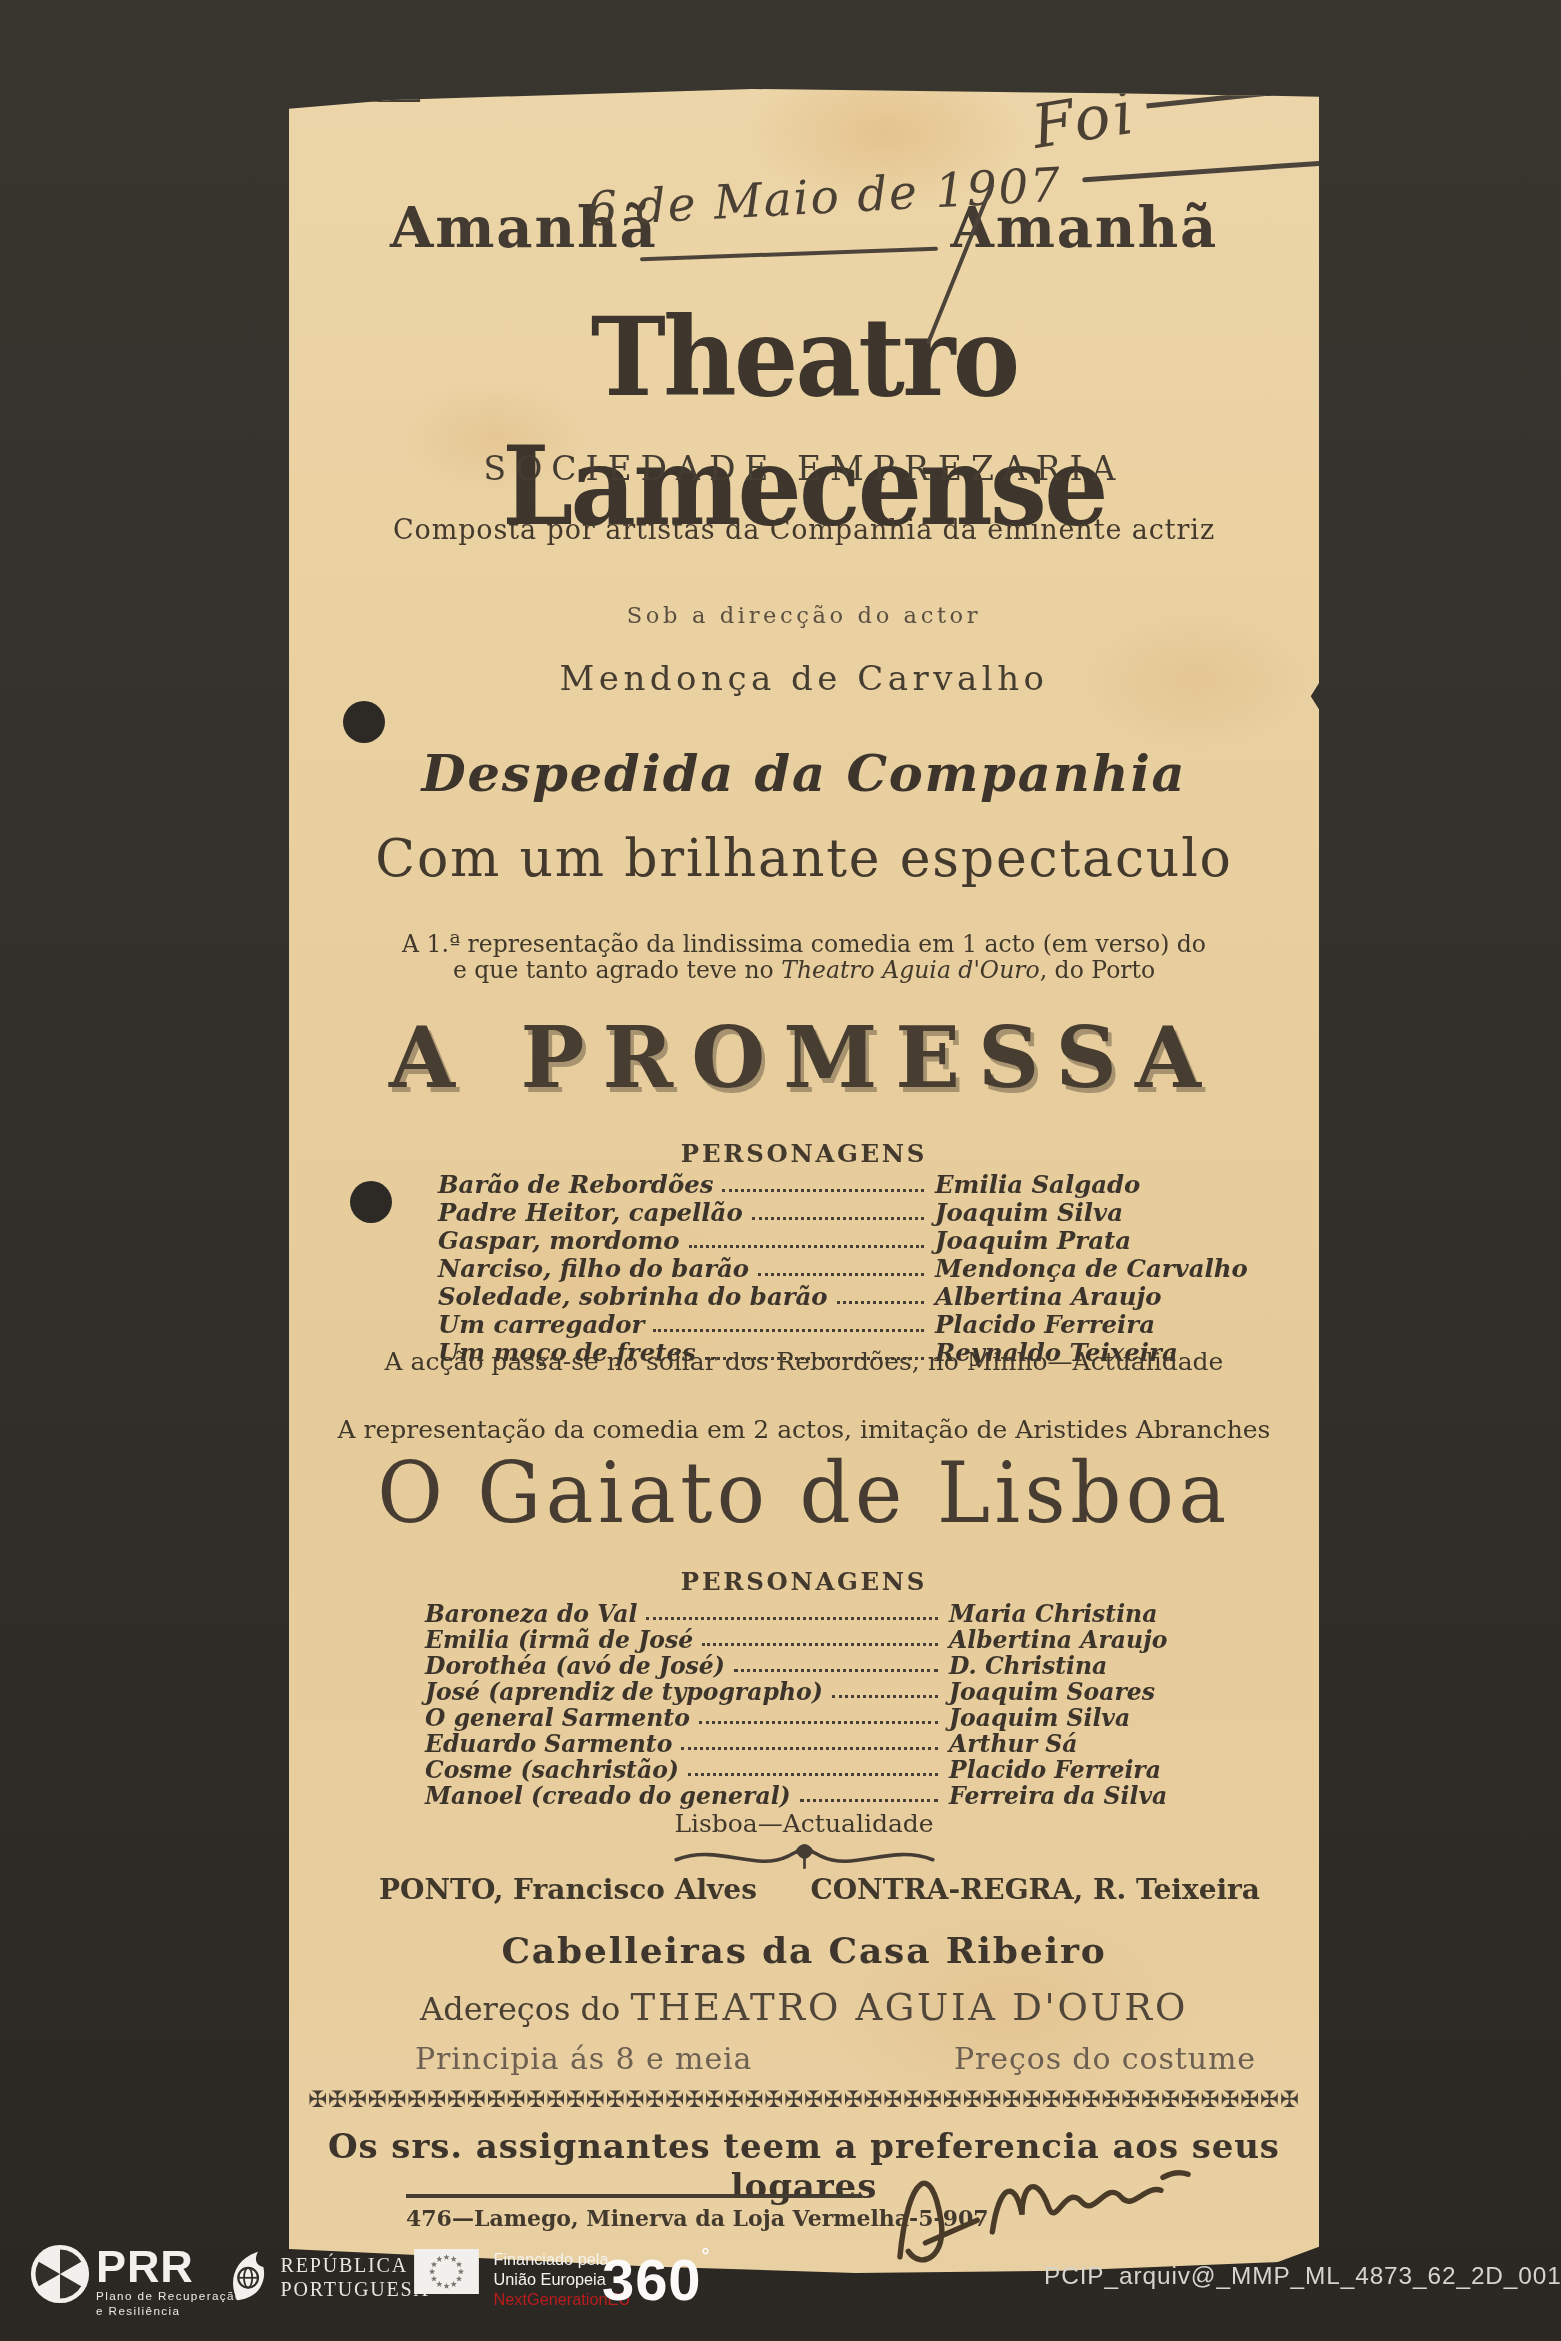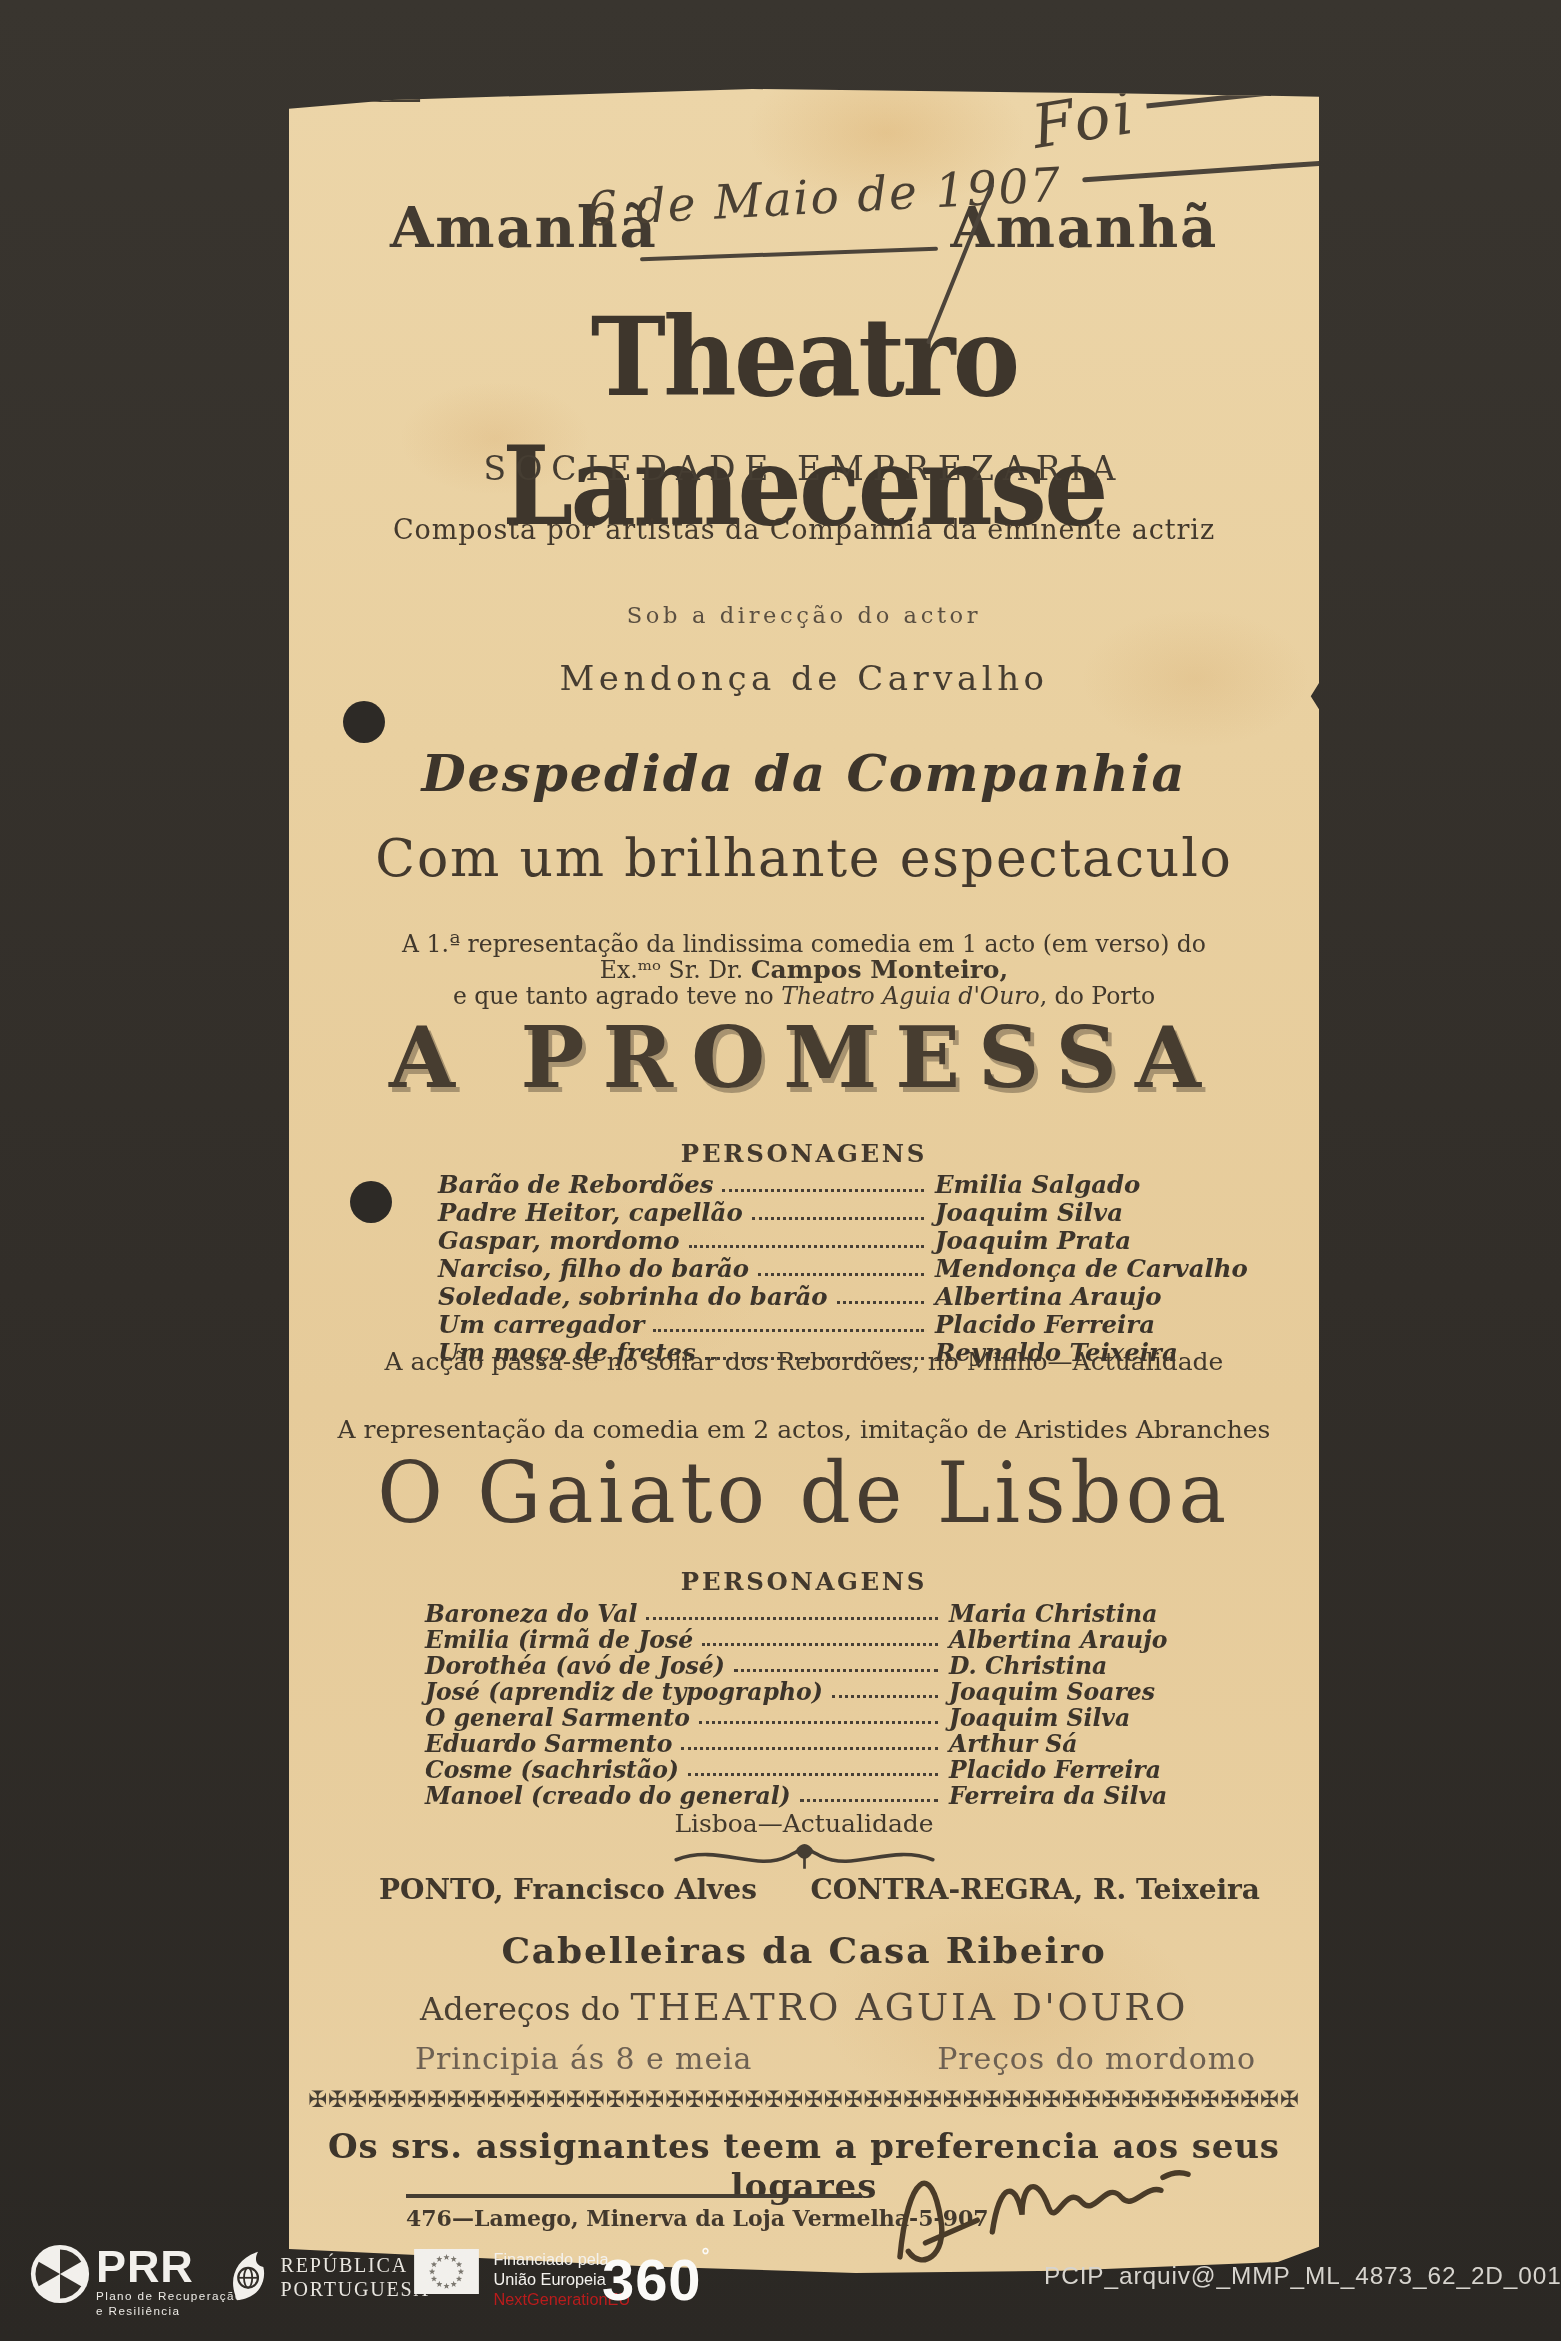--- a/index.html
+++ b/index.html
@@ -124,23 +124,20 @@
   <div class="abs mendonca">Mendonça de Carvalho</div>
   <div class="rule2"></div>
 
   <div class="abs despedida">Despedida da Companhia</div>
   <div class="abs brilhante">Com um brilhante espectaculo</div>
   <div class="rule3"></div>
 
   <div class="abs intro">
     <div>A 1.ª representação da lindissima comedia em 1 acto (em verso) do</div>
     <div>
-      <span>Ex.ᵐᵒ Sr. Dr. </span><b>Campos Monteiro,</b>
-    </div>
-    <div>
       <span>e que tanto agrado teve no </span><i>Theatro Aguia d'Ouro</i><span>, do Porto</span>
     </div>
   </div>
 
   <div class="abs promessa">A PROMESSA</div>
   <div class="abs personagens pers1">PERSONAGENS</div>
 
   <div class="cast cast1">
 
       <div class="cast-row">
@@ -259,21 +256,21 @@
   </div>
 
   <div class="abs cabelleiras">Cabelleiras da Casa Ribeiro</div>
 
   <div class="abs aderecos">
     <span>Adereços do </span><span class="theatre-name">THEATRO AGUIA D'OURO</span>
   </div>
 
   <div class="abs principia-row">
     <span>Principia ás 8 e meia</span>
-    <span>Preços do mordomo</span>
+    <span>Preços do costume</span>
   </div>
 
   <div class="abs chain">✠✠✠✠✠✠✠✠✠✠✠✠✠✠✠✠✠✠✠✠✠✠✠✠✠✠✠✠✠✠✠✠✠✠✠✠✠✠✠✠✠✠✠✠✠✠✠✠✠✠</div>
   <div class="abs subscribers">Os srs. assignantes teem a preferencia aos seus logares</div>
 
   <div class="imprint-rule"></div>
   <div class="imprint">476—Lamego, Minerva da Loja Vermelha-5-907</div>
 
   <div class="hand foi">Foi</div>
   <div class="foi-top-stroke"></div>

